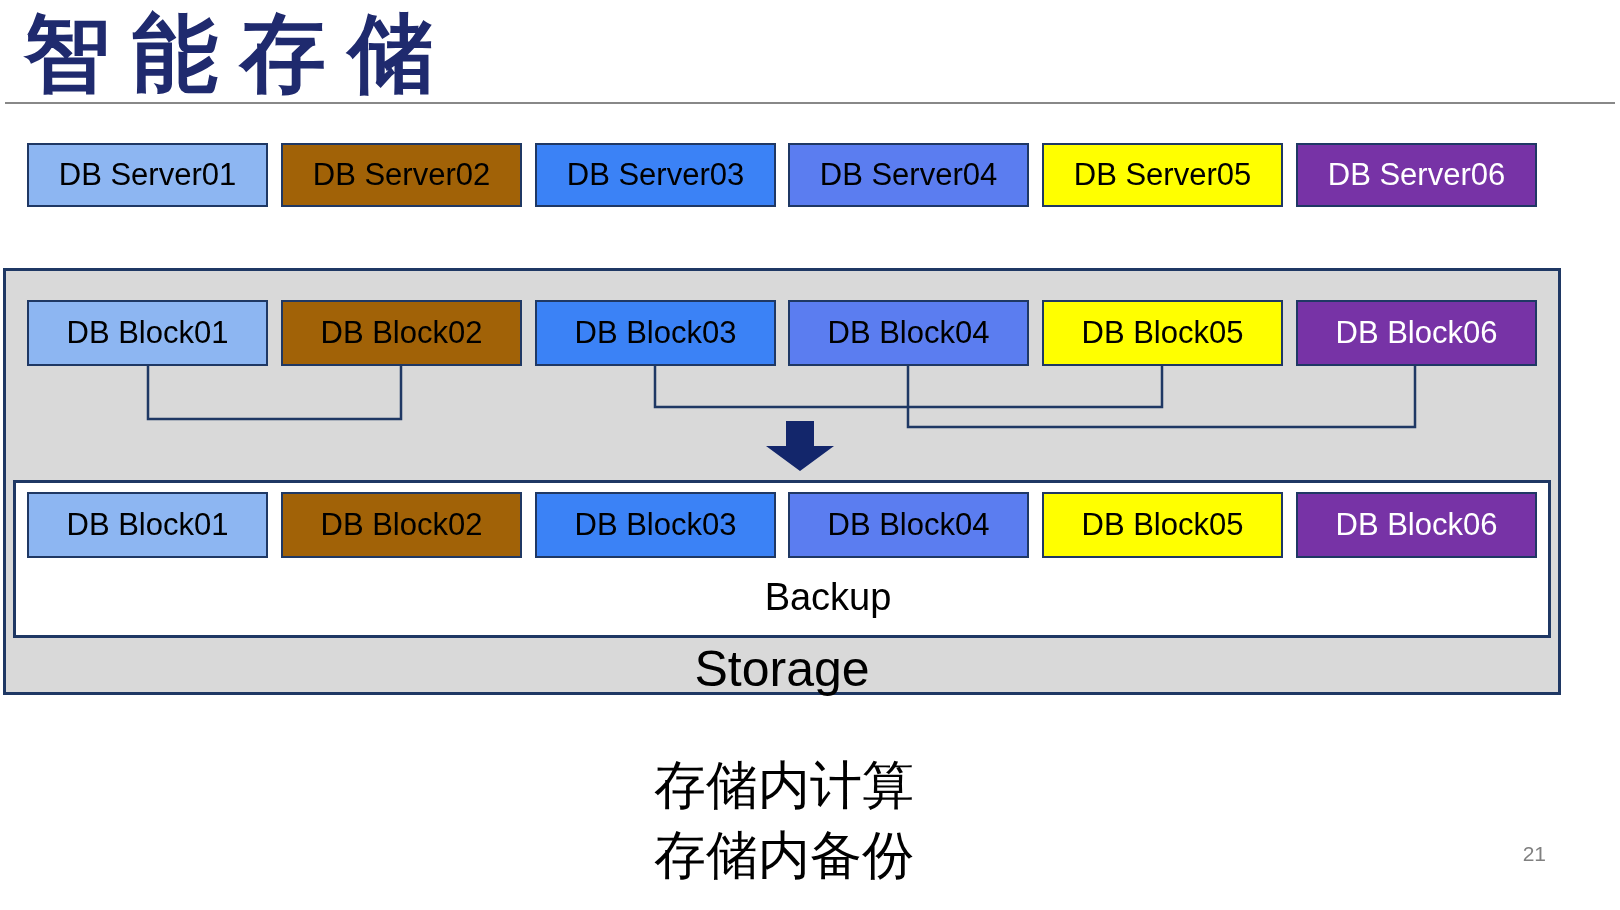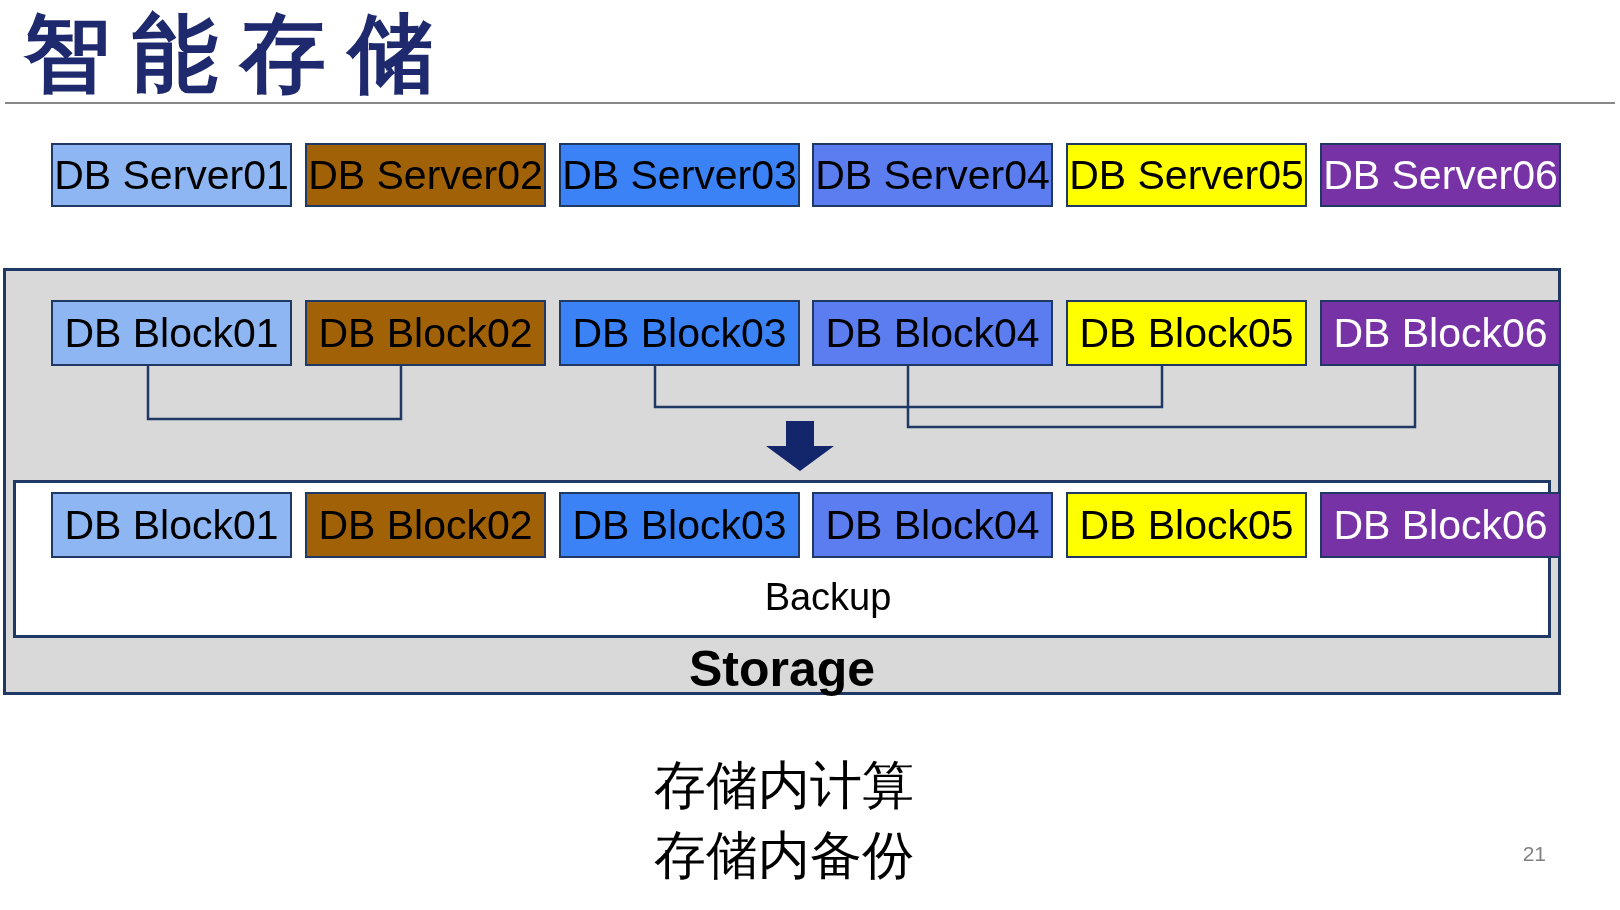--- a/index.html
+++ b/index.html
@@ -16,21 +16,21 @@
     font-size:86px;font-weight:bold;letter-spacing:22px;
     color:#1F2A6E;white-space:nowrap;
   }
   .title-rule{position:absolute;left:5px;top:102px;width:1610px;height:2px;background:#888888;}
 
   
   .box{
     position:absolute;width:241px;box-sizing:border-box;
     border:2px solid #1F3864;
     display:flex;align-items:center;justify-content:center;
-    font-size:41px;color:#000;white-space:nowrap;margin-left:24px;
+    font-size:31px;color:#000;white-space:nowrap;
   }
   .p1{left:27px}.p2{left:281px}.p3{left:535px}.p4{left:788px}.p5{left:1042px}.p6{left:1296px}
   .v1{background:#8DB6F2}.v2{background:#a16207}.v3{background:#3b82f6}
   .v4{background:#5B7DF0}.v5{background:#FFFF00}.v6{background:#7733A6;color:#ffffff}
 
   .server-row .box{top:143px;height:64px;}
   .row1 .box{top:300px;height:66px;z-index:4;}
   .row2 .box{top:492px;height:66px;z-index:6;}
 
   
@@ -41,21 +41,21 @@
   .backup-box{
     position:absolute;left:13px;top:480px;width:1538px;height:158px;
     background:#ffffff;border:3px solid #1F3864;box-sizing:border-box;z-index:5;
   }
   .backup-label{
     position:absolute;left:29px;top:576px;width:1598px;
     text-align:center;font-size:38px;color:#000;z-index:7;
   }
   .storage-label{
     position:absolute;left:3px;top:640px;width:1558px;
-    text-align:center;font-size:50px;font-weight:bold;color:#000;z-index:7;
+    text-align:center;font-size:50px;font-weight:normal;color:#000;z-index:7;
   }
 
   
   .overlay{position:absolute;left:0;top:0;width:1620px;height:910px;z-index:3;pointer-events:none;}
 
   
   .caption{
     position:absolute;left:654px;top:750px;
     font-size:52px;line-height:70px;color:#000;white-space:nowrap;
   }

